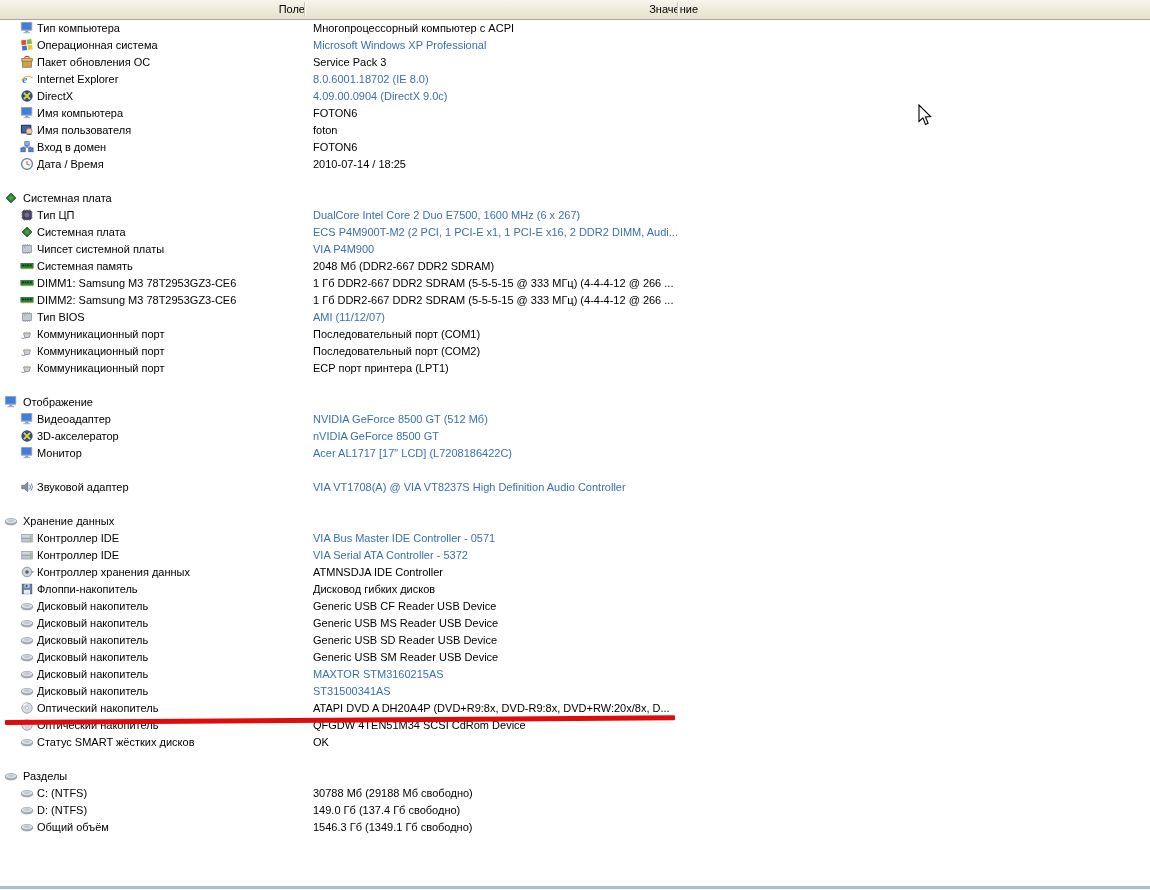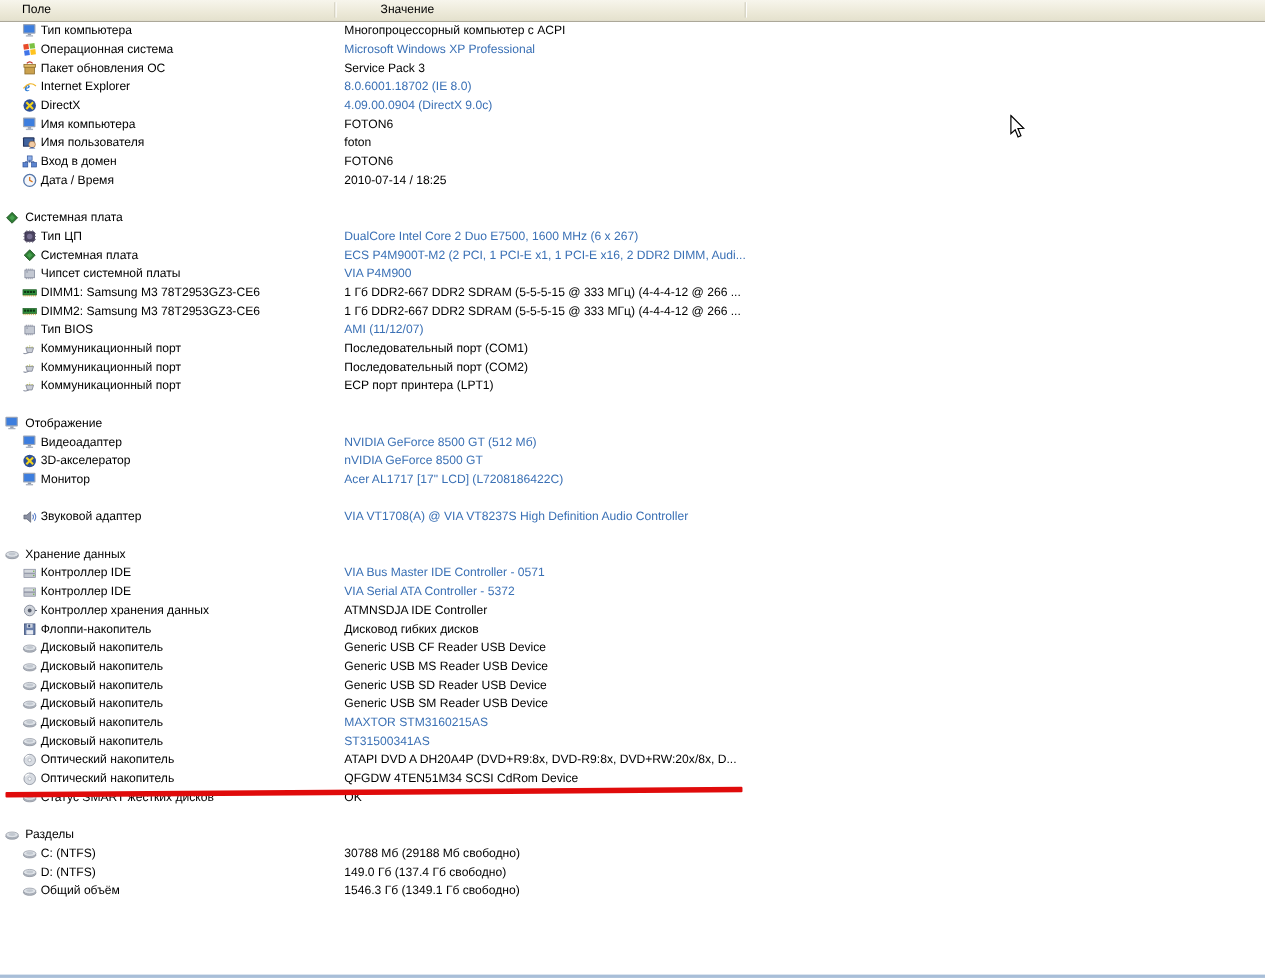--- a/index.html
+++ b/index.html
@@ -2,21 +2,21 @@
 <html><head>
 <meta charset="utf-8">
 <style>
   html,body{margin:0;padding:0;background:#fff;}
   .screen{position:relative;width:1150px;height:890px;background:#ffffff;overflow:hidden;
           font-family:"Liberation Sans",sans-serif;font-size:11px;color:#000;}
   
   .colhdr{position:absolute;top:0;left:0;width:1150px;height:19px;
           background:linear-gradient(#f7f5ec,#ece9d8 60%,#e4e1cd);
           border-bottom:1px solid #aca899;}
-  .hcell{position:absolute;top:0;height:18px;line-height:18px;padding-left:20px;white-space:nowrap;}
+  .hcell{position:absolute;top:0;height:18px;line-height:18px;padding-left:8px;white-space:nowrap;text-align:right;}
   .hsep{position:absolute;top:2px;height:14px;width:1px;background:#c9c6b4;}
   .hsep2{position:absolute;top:2px;height:14px;width:1px;background:#ffffff;}
   
   .list{position:absolute;top:20px;left:0;width:679px;}
   .row{position:relative;height:17px;line-height:17px;white-space:nowrap;overflow:hidden;width:679px;}
   .row.selected{background:var(--sel,#2f63c8);}
   .row.selected .label{color:#fff;}
   .icon{position:absolute;top:1px;width:14px;height:14px;}
   .icon svg{width:14px;height:14px;display:block;}
   .section .icon{left:4px;}
@@ -200,34 +200,48 @@
         <span class="icon">
           <svg viewBox="0 0 16 16">
             <rect x="1" y="5" width="14" height="5.5" fill="#2f8d3a" stroke="#1c5a24" stroke-width="0.7"></rect>
             <rect x="2.2" y="6.2" width="2.2" height="2.2" fill="#0e3814"></rect>
             <rect x="5.2" y="6.2" width="2.2" height="2.2" fill="#0e3814"></rect>
             <rect x="8.2" y="6.2" width="2.2" height="2.2" fill="#0e3814"></rect>
             <rect x="11.2" y="6.2" width="2.2" height="2.2" fill="#0e3814"></rect>
             <path d="M2 10.5 V12 M4 10.5 V12 M6 10.5 V12 M8 10.5 V12 M10 10.5 V12 M12 10.5 V12 M14 10.5 V12" stroke="#caa12c" stroke-width="0.8"></path>
           </svg>
         </span>
-        <span class="label">DIMM1: Samsung M3 78T2953GZ3-CE6</span>
-        <span class="value">1 Гб DDR2-667 DDR2 SDRAM  (5-5-5-15 @ 333 МГц)  (4-4-4-12 @ 266 ...</span>
+        <span class="label">Системная память</span>
+        <span class="value">2048 Мб  (DDR2-667 DDR2 SDRAM)</span>
       </div>
       <div class="row item">
         <span class="icon">
           <svg viewBox="0 0 16 16">
             <rect x="1" y="5" width="14" height="5.5" fill="#2f8d3a" stroke="#1c5a24" stroke-width="0.7"></rect>
             <rect x="2.2" y="6.2" width="2.2" height="2.2" fill="#0e3814"></rect>
             <rect x="5.2" y="6.2" width="2.2" height="2.2" fill="#0e3814"></rect>
             <rect x="8.2" y="6.2" width="2.2" height="2.2" fill="#0e3814"></rect>
             <rect x="11.2" y="6.2" width="2.2" height="2.2" fill="#0e3814"></rect>
             <path d="M2 10.5 V12 M4 10.5 V12 M6 10.5 V12 M8 10.5 V12 M10 10.5 V12 M12 10.5 V12 M14 10.5 V12" stroke="#caa12c" stroke-width="0.8"></path>
           </svg>
         </span>
+        <span class="label">DIMM1: Samsung M3 78T2953GZ3-CE6</span>
+        <span class="value">1 Гб DDR2-667 DDR2 SDRAM  (5-5-5-15 @ 333 МГц)  (4-4-4-12 @ 266 ...</span>
+      </div>
+      <div class="row item">
+        <span class="icon">
+          <svg viewBox="0 0 16 16">
+            <rect x="1" y="5" width="14" height="5.5" fill="#2f8d3a" stroke="#1c5a24" stroke-width="0.7"></rect>
+            <rect x="2.2" y="6.2" width="2.2" height="2.2" fill="#0e3814"></rect>
+            <rect x="5.2" y="6.2" width="2.2" height="2.2" fill="#0e3814"></rect>
+            <rect x="8.2" y="6.2" width="2.2" height="2.2" fill="#0e3814"></rect>
+            <rect x="11.2" y="6.2" width="2.2" height="2.2" fill="#0e3814"></rect>
+            <path d="M2 10.5 V12 M4 10.5 V12 M6 10.5 V12 M8 10.5 V12 M10 10.5 V12 M12 10.5 V12 M14 10.5 V12" stroke="#caa12c" stroke-width="0.8"></path>
+          </svg>
+        </span>
         <span class="label">DIMM2: Samsung M3 78T2953GZ3-CE6</span>
         <span class="value">1 Гб DDR2-667 DDR2 SDRAM  (5-5-5-15 @ 333 МГц)  (4-4-4-12 @ 266 ...</span>
       </div>
       <div class="row item">
         <span class="icon">
           <svg viewBox="0 0 16 16">
             <rect x="3" y="4" width="10" height="8" fill="#c3c8d2" stroke="#82889a" stroke-width="0.8"></rect>
             <path d="M4.5 2.5 V4 M6.5 2.5 V4 M8.5 2.5 V4 M10.5 2.5 V4 M4.5 12 V13.5 M6.5 12 V13.5 M8.5 12 V13.5 M10.5 12 V13.5" stroke="#82889a" stroke-width="0.9"></path>
             <circle cx="5.3" cy="6" r="0.9" fill="#9aa0b0"></circle>
           </svg>

